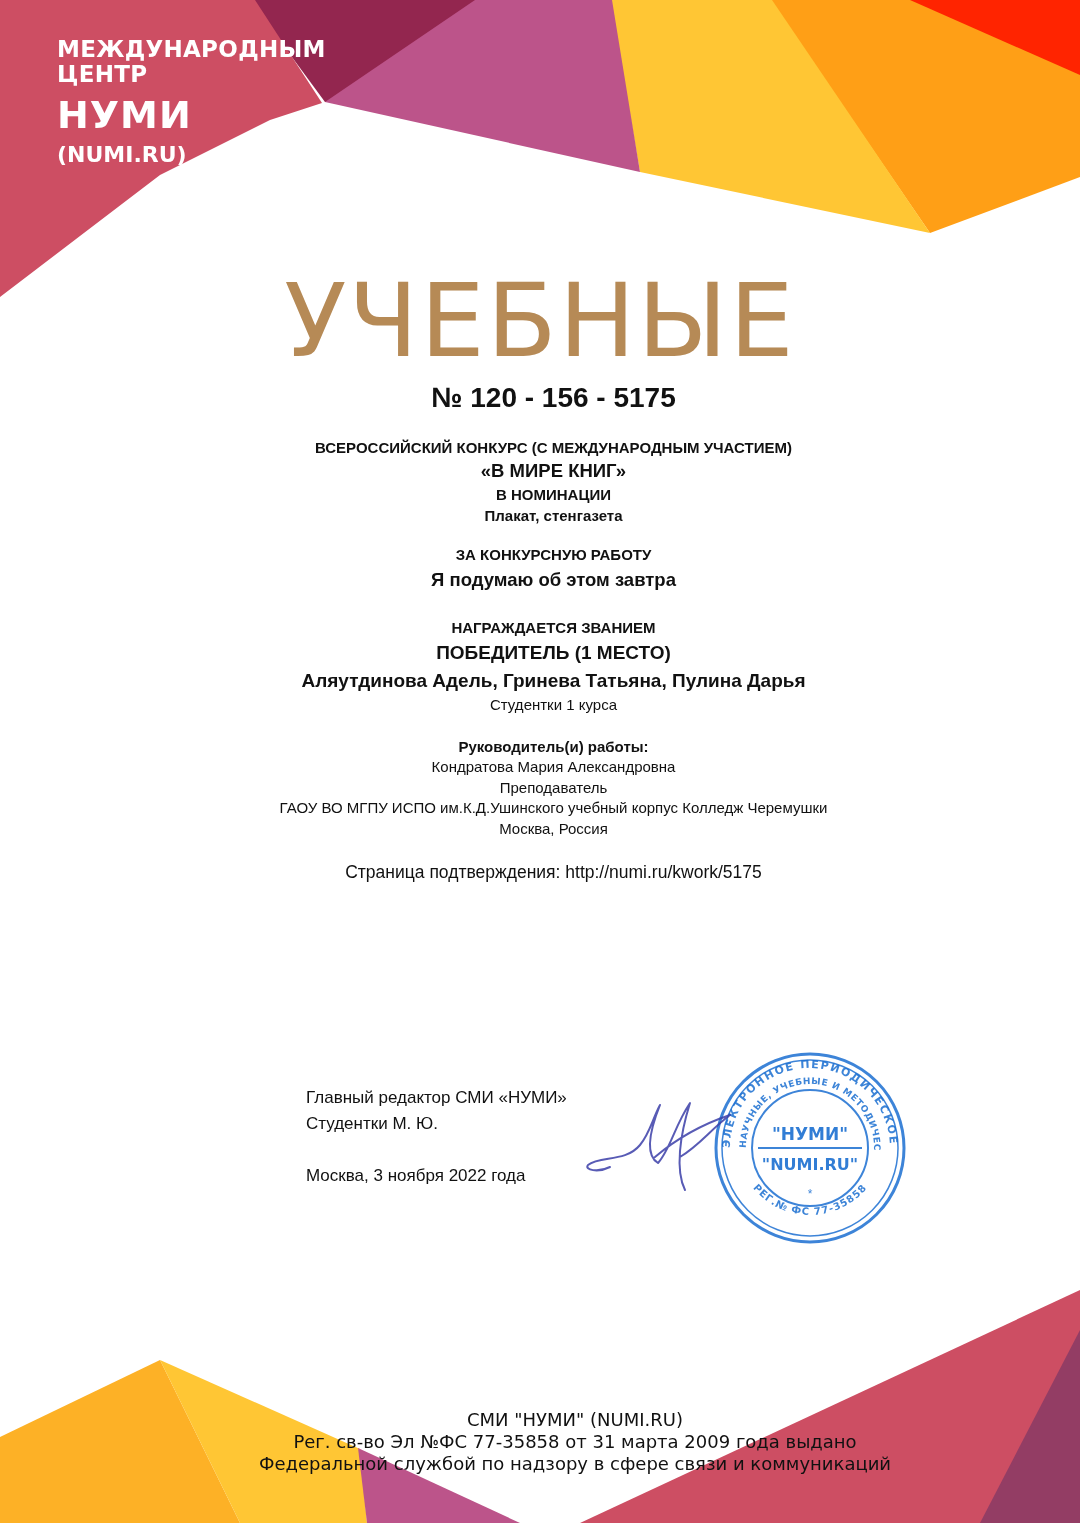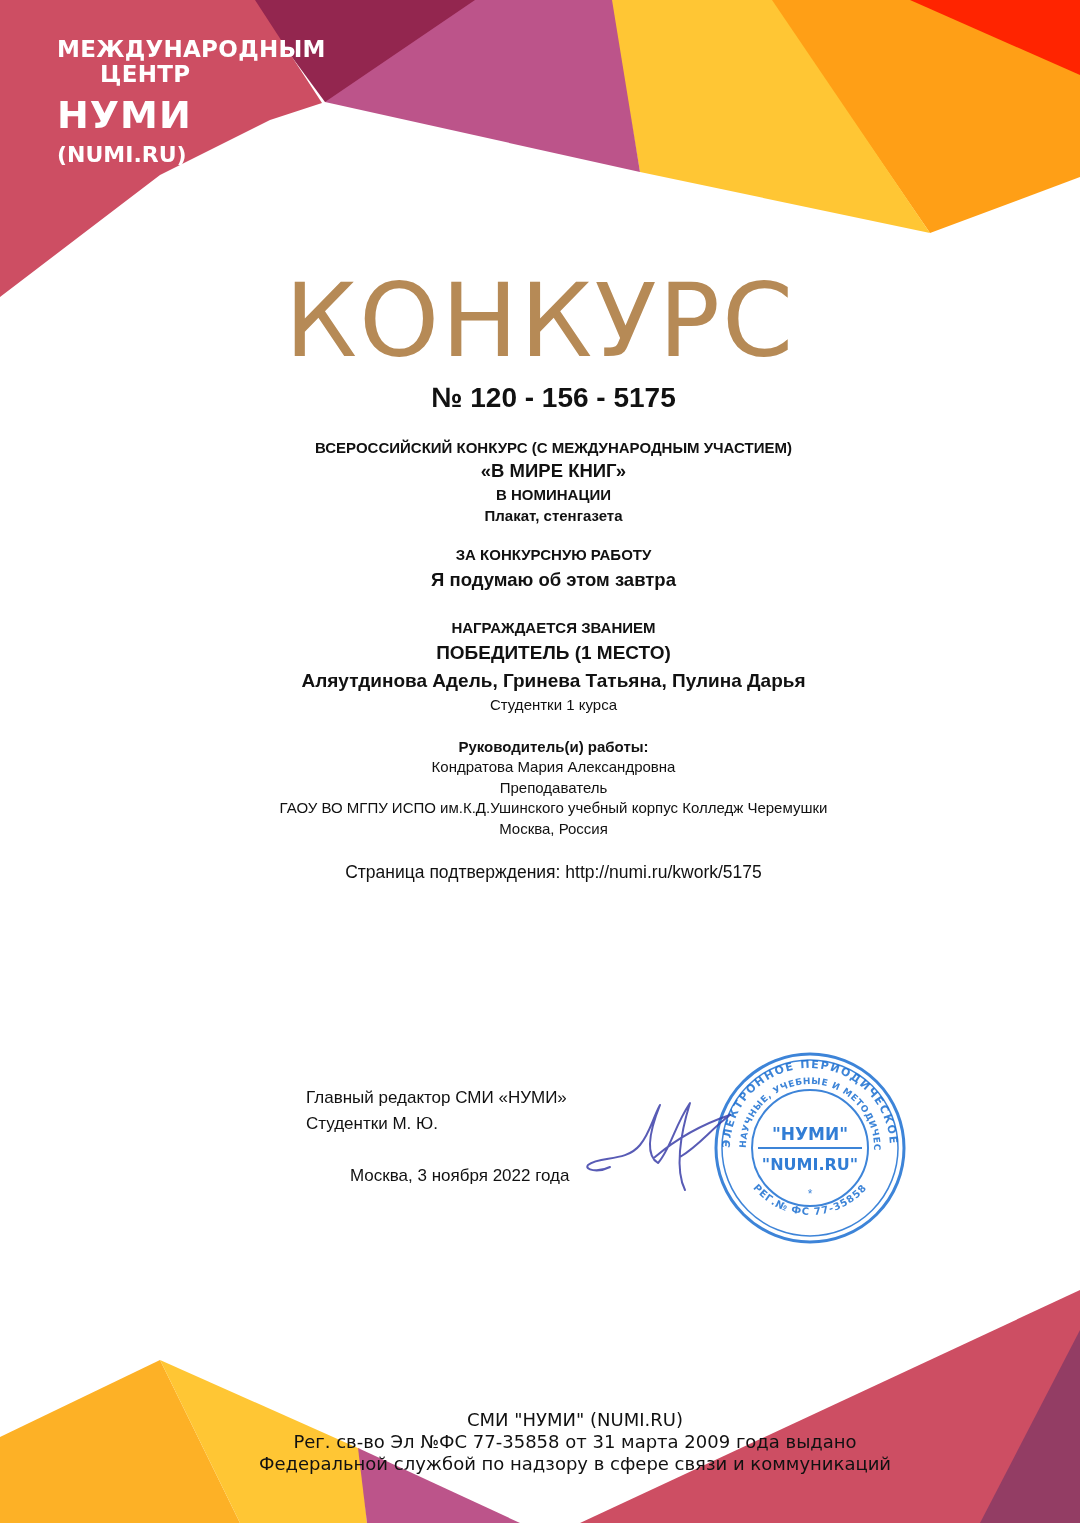--- a/index.html
+++ b/index.html
@@ -1,20 +1,20 @@
 <!DOCTYPE html>
 <html><head>
 <meta charset="utf-8">
 <style>
   html, body { margin:0; padding:0; }
   body { width:1080px; height:1523px; position:relative; background:#ffffff; overflow:hidden; font-family:"Liberation Sans", sans-serif; color:#111; }
   .bg { position:absolute; left:0; top:0; width:1080px; height:1523px; z-index:0; }
   .logo { position:absolute; left:57px; top:38px; color:#fff; font-family:"DejaVu Sans", sans-serif; font-weight:bold; z-index:2; line-height:1; }
   .logo .l1, .logo .l2 { font-size:23px; letter-spacing:0.3px; display:block; }
-  .logo .l2 { margin-top:2px;margin-left:43px; }
+  .logo .l2 { margin-top:2px; }
   .logo .l3 { font-size:38px; display:block; margin-top:10px; letter-spacing:1px; }
   .logo .l4 { font-size:22px; display:block; margin-top:10px; }
   .title { position:absolute; left:0; width:1080px; top:270px; text-align:center; font-family:"DejaVu Sans", sans-serif; font-size:102px; color:#b68a56; letter-spacing:2px; z-index:2; line-height:1; }
   .number { position:absolute; left:0; width:1107px; top:382px; text-align:center; font-weight:bold; font-size:28px; z-index:2; }
   .center { position:absolute; left:0; width:1107px; text-align:center; z-index:2; }
   .b14 { font-weight:bold; font-size:15px; }
   .b17 { font-weight:bold; font-size:18.5px; }
   .b19 { font-weight:bold; font-size:19px; }
   .r15 { font-size:15px; }
   .r18 { font-size:17.5px; }
@@ -42,21 +42,21 @@
   <polygon points="1080,1330 1080,1523 980,1523" fill="#933d64"></polygon>
 </svg>
 
 <div class="logo">
   <span class="l1">МЕЖДУНАРОДНЫМ</span>
   <span class="l2">ЦЕНТР</span>
   <span class="l3">НУМИ</span>
   <span class="l4">(NUMI.RU)</span>
 </div>
 
-<div class="title">КОНКУРС</div>
+<div class="title">УЧЕБНЫЕ</div>
 <div class="number">№ 120 - 156 - 5175</div>
 
 <div class="center b14" style="top:439px;">ВСЕРОССИЙСКИЙ КОНКУРС (С МЕЖДУНАРОДНЫМ УЧАСТИЕМ)</div>
 <div class="center b17" style="top:460px;">«В МИРЕ КНИГ»</div>
 <div class="center b14" style="top:486px;">В НОМИНАЦИИ</div>
 <div class="center b14" style="top:507px;">Плакат, стенгазета</div>
 
 <div class="center b14" style="top:546px;">ЗА КОНКУРСНУЮ РАБОТУ</div>
 <div class="center b17" style="top:569px;">Я подумаю об этом завтра</div>
 
@@ -68,21 +68,21 @@
 <div class="center b14" style="top:738px;">Руководитель(и) работы:</div>
 <div class="center r15" style="top:758px;">Кондратова Мария Александровна</div>
 <div class="center r15" style="top:779px;">Преподаватель</div>
 <div class="center r15" style="top:799px;">ГАОУ ВО МГПУ ИСПО им.К.Д.Ушинского учебный корпус Колледж Черемушки</div>
 <div class="center r15" style="top:820px;">Москва, Россия</div>
 
 <div class="center r18" style="top:862px;">Страница подтверждения: http://numi.ru/kwork/5175</div>
 
 <div class="sig" style="top:1088px;">Главный редактор СМИ «НУМИ»</div>
 <div class="sig" style="top:1114px;">Студентки М. Ю.</div>
-<div class="sig" style="top:1166px;margin-left:44px;">Москва, 3 ноября 2022 года</div>
+<div class="sig" style="top:1166px;">Москва, 3 ноября 2022 года</div>
 
 <svg class="stamp" viewBox="0 0 200 200" xmlns="http://www.w3.org/2000/svg">
   <defs>
     <path id="ringTop" d="M 20,100 A 80,80 0 1,1 180,100"></path>
     <path id="ringInner" d="M 36,100 A 64,64 0 1,1 164,100"></path>
     <path id="ringBottom" d="M 28,110 A 74,74 0 0,0 172,110"></path>
   </defs>
   <circle cx="100" cy="100" r="94" fill="none" stroke="#1b6fd1" stroke-width="3" opacity="0.85"></circle>
   <circle cx="100" cy="100" r="88" fill="none" stroke="#1b6fd1" stroke-width="1.5" opacity="0.85"></circle>
   <circle cx="100" cy="100" r="58" fill="none" stroke="#1b6fd1" stroke-width="2" opacity="0.85"></circle>

